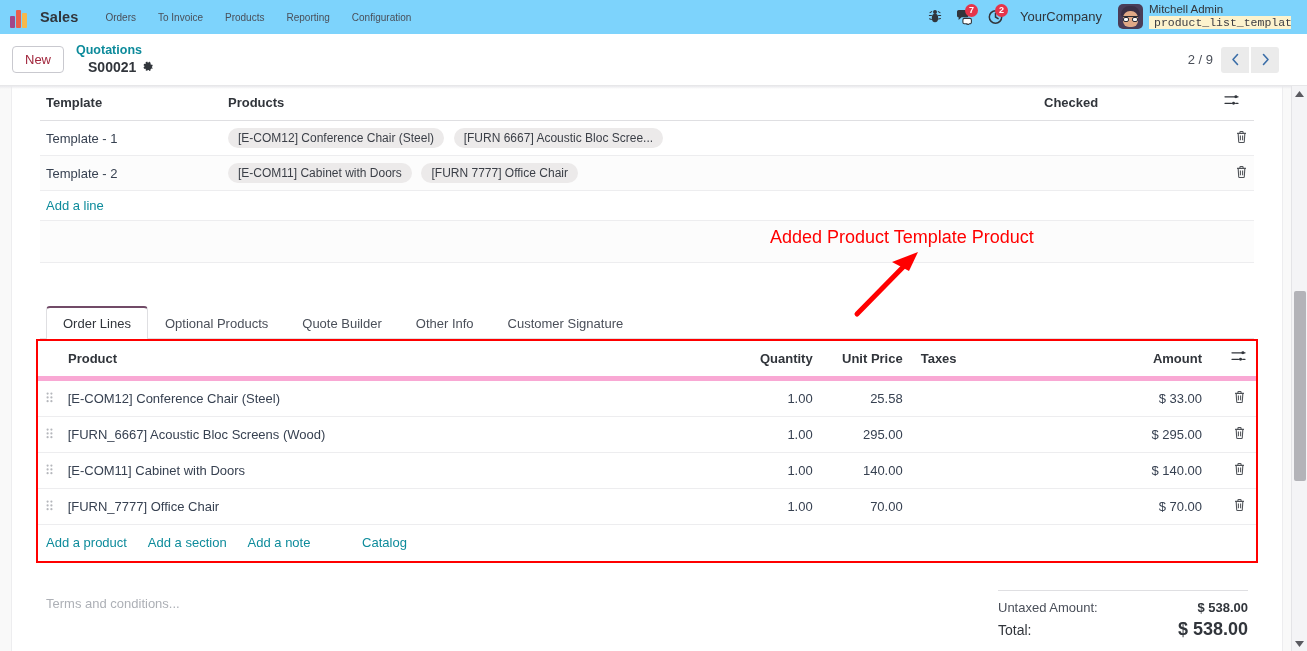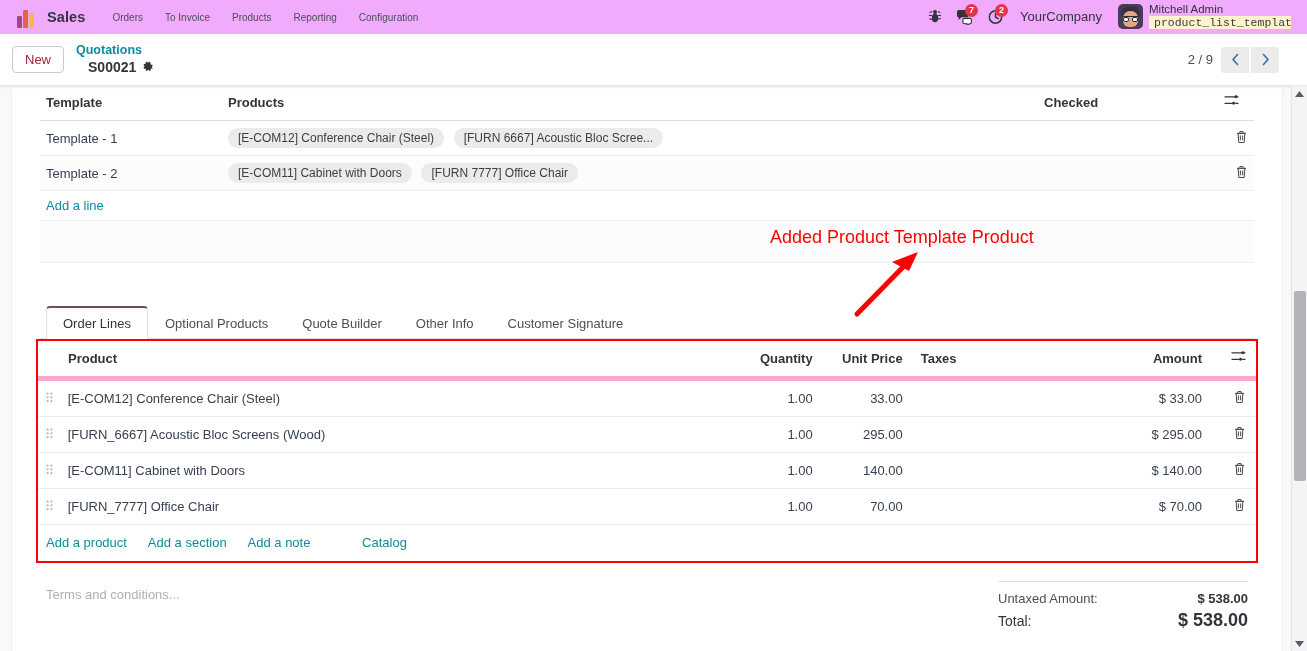--- a/index.html
+++ b/index.html
@@ -11,22 +11,22 @@
     font-size: 13px;
     color: #374151;
     background: #ffffff;
   }
 
   
   .navbar {
     height: 34px;
     display: flex;
     align-items: center;
-    background: #f0abfc;
-    padding: 0 8px 0 17px;
+    background: #7dd3fc;
+    padding: 0 8px 0 10px;
     position: relative;
     z-index: 5;
   }
   .brand-logo {
     width: 22px; height: 22px;
     margin-right: 8px;
     display: flex; align-items: flex-end; gap: 1px;
   }
   .brand-logo i { display: block; width: 5px; border-radius: 1px; }
   .bl1 { height: 12px; background: #a24689; }
@@ -333,21 +333,21 @@
     vertical-align: -1px;
   }
   .handle svg { display: block; }
   .foot-links td { padding: 10px 8px 11px 8px; border-bottom: none; }
   .foot-links .link { margin-right: 18px; }
   .foot-links .link.catalog { margin-left: 30px; }
 
   
   .bottom {
     display: flex;
-    margin-top: 18px;
+    margin-top: 27px;
     padding: 0 6px;
   }
   .terms {
     flex: 1;
     color: #adb0b6;
     font-size: 13px;
     padding-top: 6px;
   }
   .totals {
     width: 250px;
@@ -615,21 +615,21 @@
                     <circle cx="5.4" cy="1.6" r="1.1"></circle>
                   <circle cx="1.6" cy="5.4" r="1.1"></circle>
                     <circle cx="5.4" cy="5.4" r="1.1"></circle>
                   <circle cx="1.6" cy="9.2" r="1.1"></circle>
                     <circle cx="5.4" cy="9.2" r="1.1"></circle>
                 </svg>
               </span>
               <span>[E-COM12] Conference Chair (Steel)</span>
             </td>
             <td class="td-qty">1.00</td>
-            <td class="td-price">33.00</td>
+            <td class="td-price">25.58</td>
             <td></td>
             <td class="td-amt">$ 33.00</td>
             <td class="td-cfg">
               <span class="trash">
                 <svg width="13" height="14" viewBox="0 0 14 15" fill="none" stroke="#31353b" stroke-width="1.15">
                   <path d="M2.2 3.6h9.6M5.3 3.6V2.3c0-.4.3-.7.7-.7h2c.4 0 .7.3.7.7v1.3"></path>
                   <path d="M3.4 3.6l.6 9c0 .5.4.9.9.9h4.2c.5 0 .9-.4.9-.9l.6-9"></path>
                   <path d="M5.8 6v5M8.2 6v5"></path>
                 </svg>
               </span>

